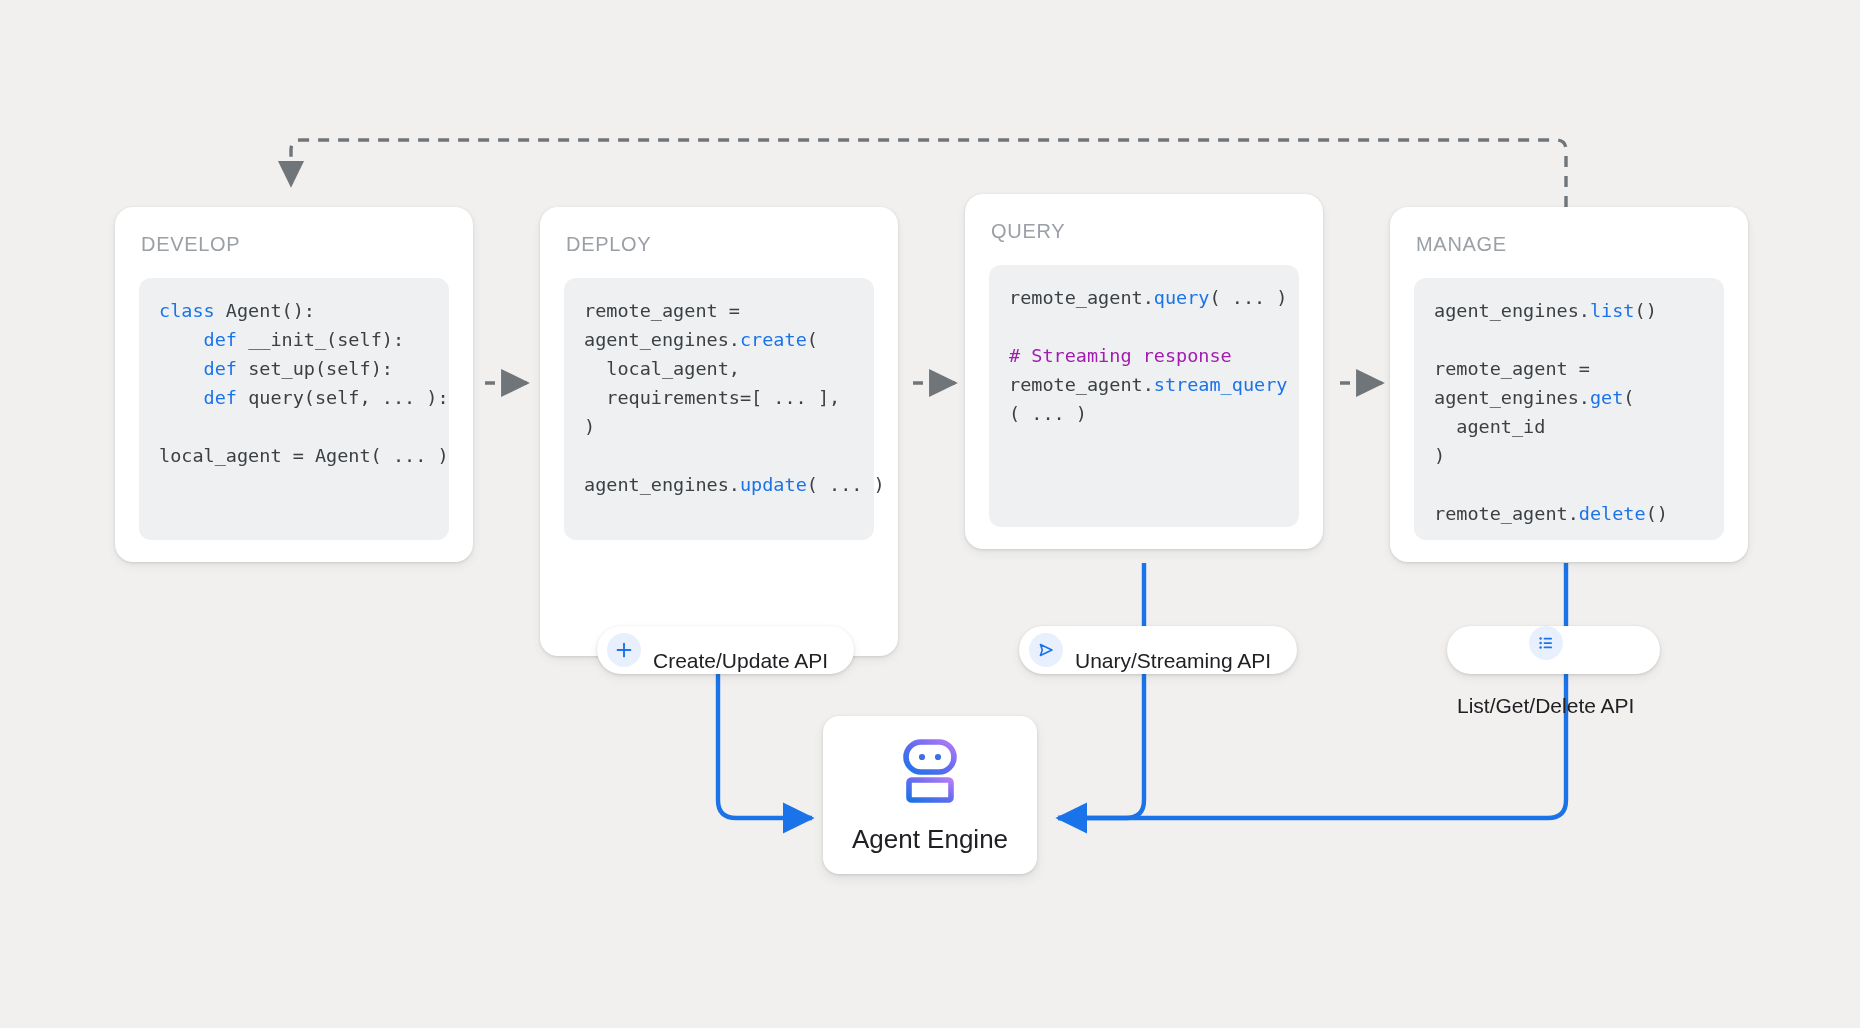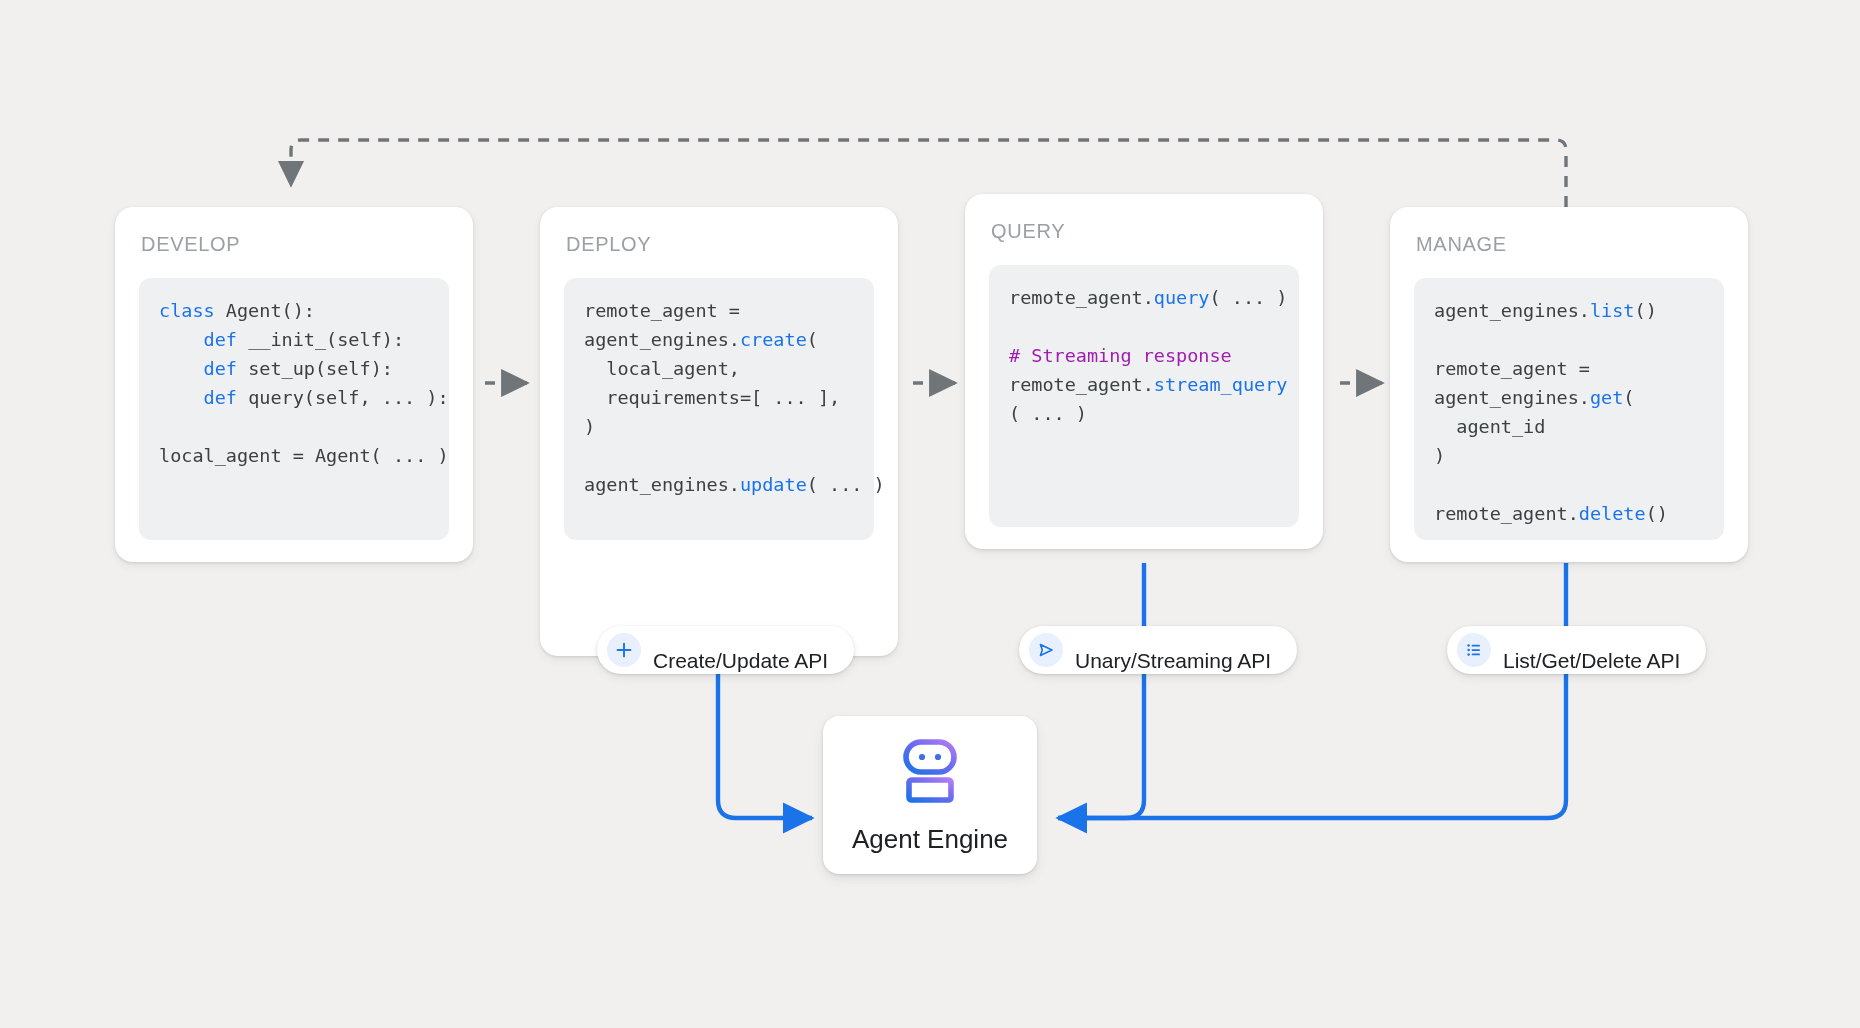--- a/index.html
+++ b/index.html
@@ -186,21 +186,21 @@
 
   <div class="pill" style="left:1019px; top:626px;">
     <span class="pill-icon">
       <svg width="20" height="20" viewBox="0 0 20 20">
         <path d="M4.4 4.6 L16 10 L4.4 15.4 L6.3 10 z" stroke="#1a73e8" stroke-width="1.6" fill="none" stroke-linejoin="round"></path>
       </svg>
     </span>
     <span class="pill-label">Unary/Streaming API</span>
   </div>
 
-  <div class="pill" style="left:1447px; top:626px;">
+  <div class="pill" style="left:1447px; top:626px;flex-direction:column;">
     <span class="pill-icon">
       <svg width="20" height="20" viewBox="0 0 20 20">
         <g fill="#1a73e8">
           <circle cx="4.6" cy="5.6" r="1.25"></circle>
           <circle cx="4.6" cy="10" r="1.25"></circle>
           <circle cx="4.6" cy="14.4" r="1.25"></circle>
           <rect x="7.6" y="4.8" width="8.4" height="1.7" rx=".85"></rect>
           <rect x="7.6" y="9.2" width="8.4" height="1.7" rx=".85"></rect>
           <rect x="7.6" y="13.6" width="8.4" height="1.7" rx=".85"></rect>
         </g>

